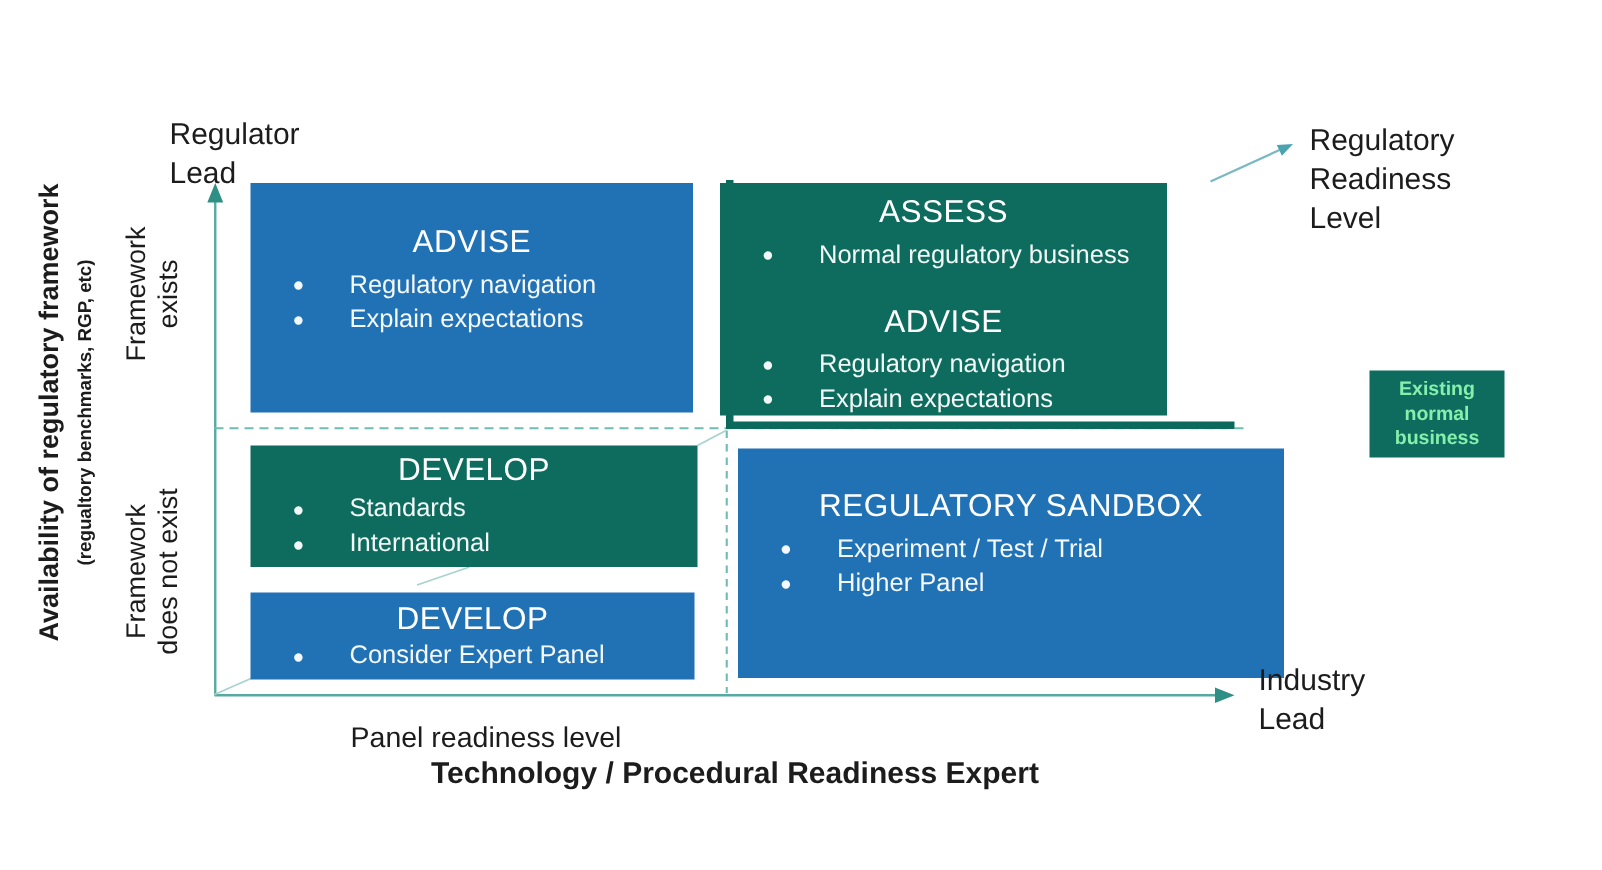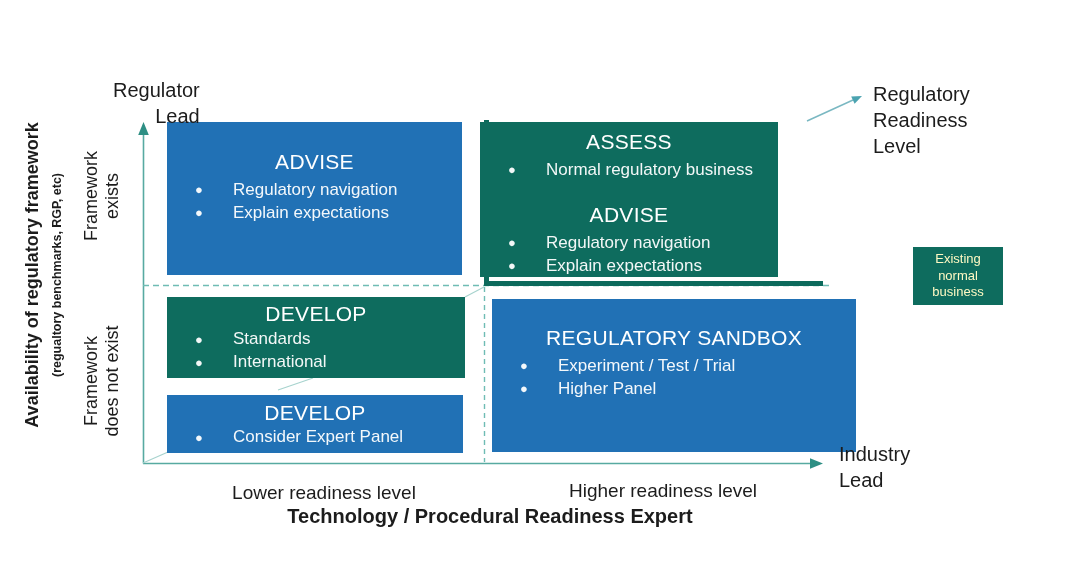--- a/index.html
+++ b/index.html
@@ -19,21 +19,21 @@
   
   .lbl{position:absolute;line-height:26px;font-size:20px;white-space:pre-line;}
   .axis-sub{position:absolute;font-size:19px;text-align:center;}
   .axis-title{position:absolute;font-size:20px;font-weight:bold;text-align:center;}
   .rot{position:absolute;transform:translate(-50%,-50%) rotate(-90deg);white-space:pre-line;text-align:center;line-height:1.18;}
   .rot.big{font-size:18px;font-weight:bold;white-space:nowrap;}
   .rot.sub{font-size:12.5px;font-weight:bold;white-space:nowrap;}
   .rot.mid{font-size:18px;}
 
   
-  .legend{position:absolute;color:#fef9c3;font-size:13px;line-height:1.3;text-align:center;display:flex;align-items:center;justify-content:center;white-space:pre-line;box-sizing:border-box;}
+  .legend{position:absolute;color:#86efac;font-size:13px;line-height:1.3;text-align:center;display:flex;align-items:center;justify-content:center;white-space:pre-line;box-sizing:border-box;font-weight:bold;}
   .legend.teal{background:#0E6C5E;}
   .legend.blue{background:#2171B5;}
 </style>
 </head>
 <body>
 
 <div class="canvas">
 
   <svg class="layer" viewBox="0 0 1068 580" xmlns="http://www.w3.org/2000/svg">
 
@@ -123,36 +123,35 @@
           <span class="dot">●</span>
           <span>Experiment / Test / Trial</span>
         </div>
       <div class="bullet">
           <span class="dot">●</span>
           <span>Higher Panel</span>
         </div>
     </div>
   </div>
 
-  <div class="lbl" style="left:113px;top:77px;text-align:right;">Regulator
+  <div class="lbl" style="left:113px;top:77px;">Regulator
 Lead</div>
   <div class="lbl" style="left:839px;top:441px;">Industry
 Lead</div>
   <div class="lbl" style="left:873px;top:81px;">Regulatory
 Readiness
 Level</div>
 
   <div class="rot big" style="left:33px;top:275px;">Availability of regulatory framework</div>
   <div class="rot sub" style="left:57px;top:275px;">(regualtory benchmarks, RGP, etc)</div>
   <div class="rot mid" style="left:102px;top:196px;">Framework
 exists</div>
   <div class="rot mid" style="left:102px;top:381px;">Framework
 does not exist</div>
 
-  <div class="axis-sub" style="left:218px;top:482px;width:212px;">Lower readiness level</div>
-  <div class="axis-sub" style="left:554px;top:480px;width:218px;">Higher readiness level</div>
+  <div class="axis-sub" style="left:218px;top:482px;width:212px;">Panel readiness level</div>
   <div class="axis-title" style="left:240px;top:505px;width:500px;">Technology / Procedural Readiness Expert</div>
 
   <div class="legend teal" style="left:913px;top:247px;width:90px;height:58px;">Existing
 normal
 business</div>
 
 </div>
 
 </body></html>

